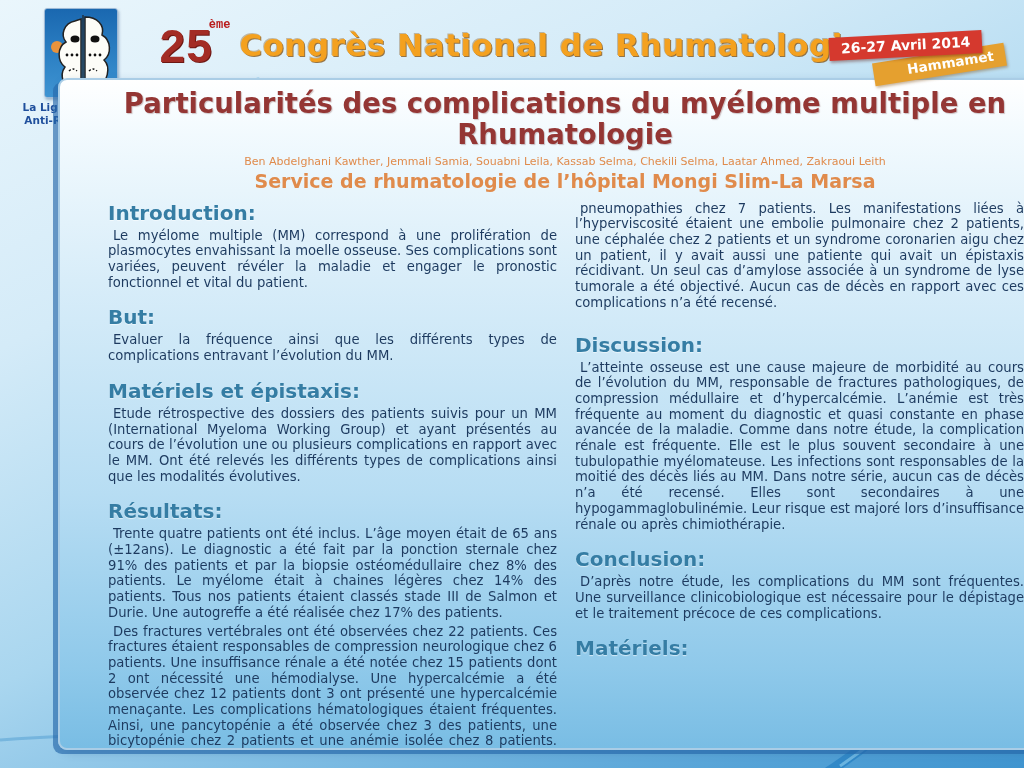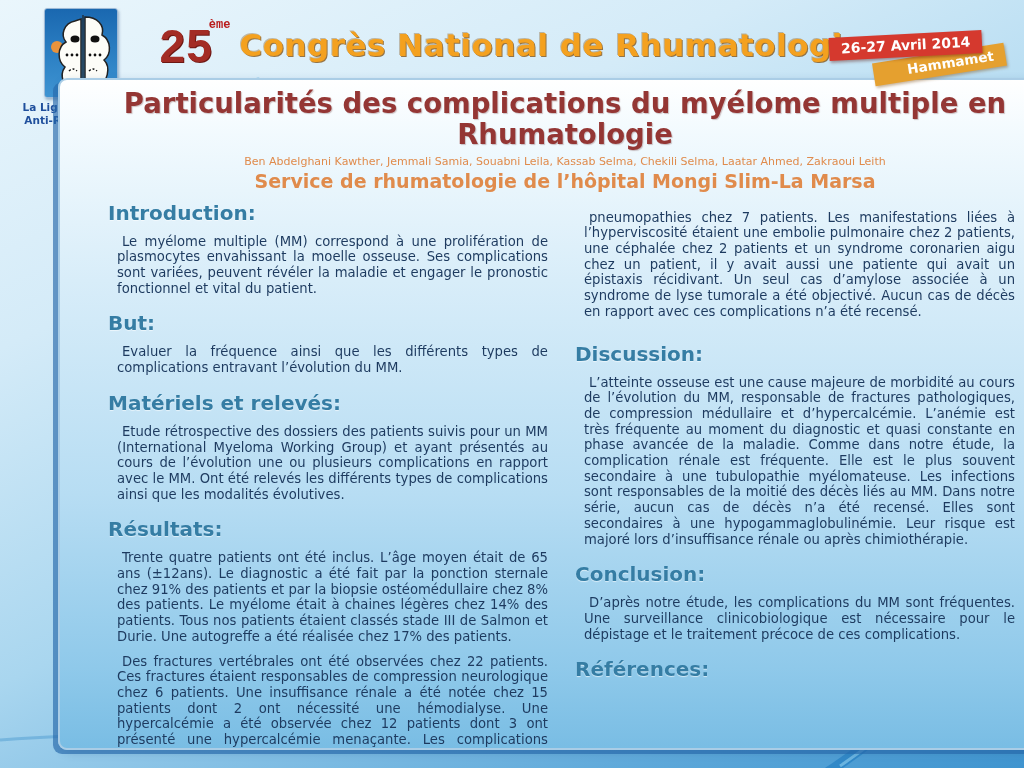--- a/index.html
+++ b/index.html
@@ -56,21 +56,21 @@
     text-shadow:1px 1px 1px rgba(80,20,20,.25);
   }
   .authors{margin:5px 14px 0 14px;text-align:center;font-size:11px;color:#e08b4c;line-height:1.2;}
   .affil{margin:2px 14px 0 14px;text-align:center;font-size:19px;color:#e08b4c;line-height:1.2;font-weight:bold;}
 
   .cols{display:flex;gap:18px;padding:8px 16px 0 18px;}
   .col{width:449px;}
   .section{margin-bottom:15px;}
   .sec-h{font-size:20px;font-weight:bold;color:#357da4;margin:0 0 3px 0;text-shadow:0 1px 1px rgba(255,255,255,.6);}
   .sec-p{
-    margin:9px;font-size:13.2px;line-height:15.7px;color:#1d3a5f;
+    margin:0;font-size:13.2px;line-height:15.7px;color:#1d3a5f;
     text-align:justify;text-indent:5px;
   }
   .sec-p + .sec-p{margin-top:3px;}
   .section.reference .sec-p{font-weight:bold;font-size:12.4px;line-height:15px;text-indent:0;}
   .section.first-right{margin-bottom:22px;}
 </style>
 </head>
 <body>
 
 <svg class="bg-swoosh" viewBox="0 0 1024 768">
@@ -122,21 +122,21 @@
     <div class="col" id="col-left">
         <div class="section">
           <h2 class="sec-h">Introduction:</h2>
           <p class="sec-p">Le  myélome multiple (MM) correspond à une prolifération de plasmocytes envahissant la moelle osseuse. Ses complications sont variées, peuvent révéler la maladie et engager le pronostic fonctionnel et vital du patient.</p>
         </div>
         <div class="section">
           <h2 class="sec-h">But:</h2>
           <p class="sec-p">Evaluer la fréquence ainsi que les différents types de complications entravant l’évolution du MM.</p>
         </div>
         <div class="section">
-          <h2 class="sec-h">Matériels et relevés:</h2>
+          <h2 class="sec-h">Matériels et épistaxis:</h2>
           <p class="sec-p">Etude rétrospective des dossiers des patients suivis pour un MM (International Myeloma Working Group) et ayant présentés au cours de l’évolution une ou plusieurs complications en rapport avec le MM. Ont été relevés les différents types de complications ainsi que les modalités évolutives.</p>
         </div>
         <div class="section">
           <h2 class="sec-h">Résultats:</h2>
           <p class="sec-p">Trente quatre patients ont été inclus. L’âge moyen était de 65 ans (±12ans). Le diagnostic a été fait par la ponction sternale chez 91% des patients et par la biopsie ostéomédullaire chez  8% des patients. Le myélome était à chaines légères chez 14% des patients. Tous nos patients étaient classés stade III de Salmon et Durie. Une autogreffe a été réalisée chez  17% des patients.</p>
           <p class="sec-p">Des fractures vertébrales ont été observées chez 22 patients. Ces fractures étaient responsables de compression neurologique chez 6 patients. Une  insuffisance rénale a été notée chez  15  patients dont  2 ont nécessité une hémodialyse. Une hypercalcémie a été observée  chez 12 patients dont 3 ont  présenté une hypercalcémie menaçante. Les complications hématologiques étaient  fréquentes. Ainsi, une pancytopénie  a été observée chez 3 des patients, une bicytopénie chez 2 patients  et une anémie isolée chez 8 patients. Les complications infectieuses étaient survenues chez 9 des patients, il s’agissait de</p>
         </div>
       </div>
     <div class="col" id="col-right">
         <div class="section first-right">
@@ -144,17 +144,17 @@
         </div>
         <div class="section">
           <h2 class="sec-h">Discussion:</h2>
           <p class="sec-p">L’atteinte osseuse est une cause majeure de morbidité au cours de l’évolution du MM, responsable de fractures pathologiques, de compression médullaire et d’hypercalcémie. L’anémie est très fréquente au moment du diagnostic et quasi constante  en phase  avancée de la maladie. Comme dans notre étude, la complication rénale est  fréquente. Elle est le plus souvent secondaire à une tubulopathie  myélomateuse. Les infections sont responsables de la moitié des décès liés au MM. Dans notre série, aucun cas de décès n’a été recensé. Elles sont secondaires à une hypogammaglobulinémie. Leur risque est  majoré lors d’insuffisance rénale  ou après chimiothérapie.</p>
         </div>
         <div class="section">
           <h2 class="sec-h">Conclusion:</h2>
           <p class="sec-p">D’après notre étude, les complications du MM sont fréquentes. Une surveillance clinicobiologique est nécessaire pour le dépistage  et le traitement précoce de ces complications.</p>
         </div>
         <div class="section reference">
-          <h2 class="sec-h">Références:</h2>
+          <h2 class="sec-h">Matériels:</h2>
         </div>
       </div>
   </div>
 </div>
 
 </body></html>

